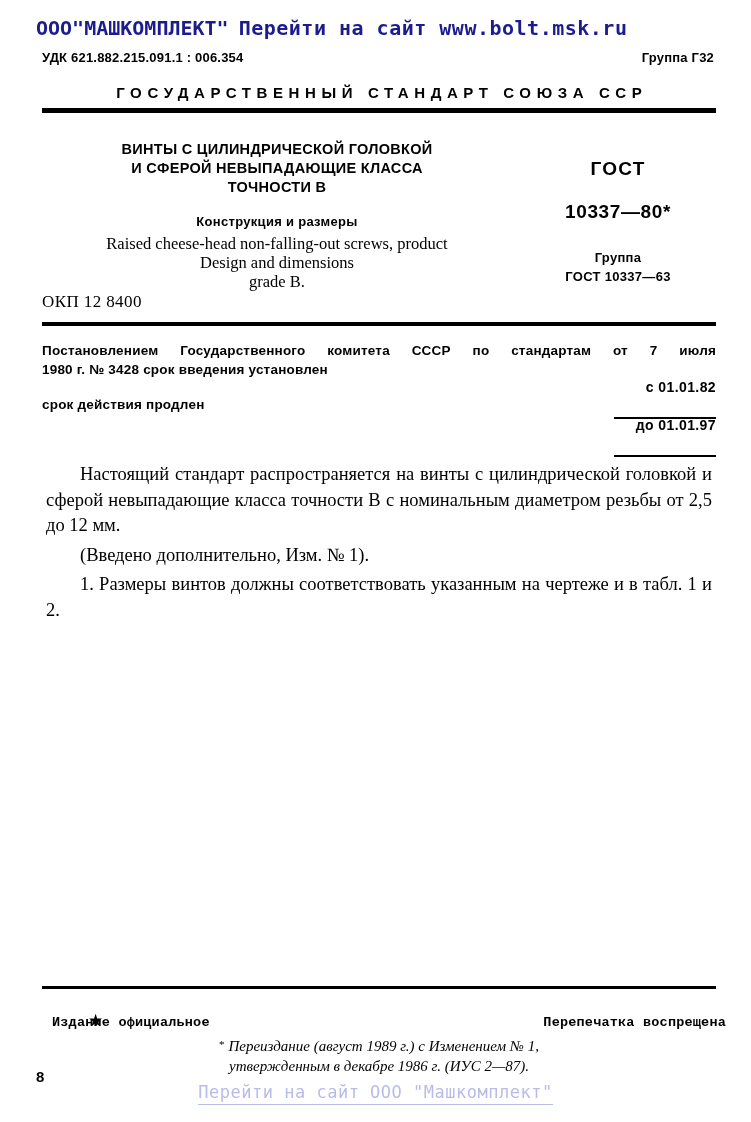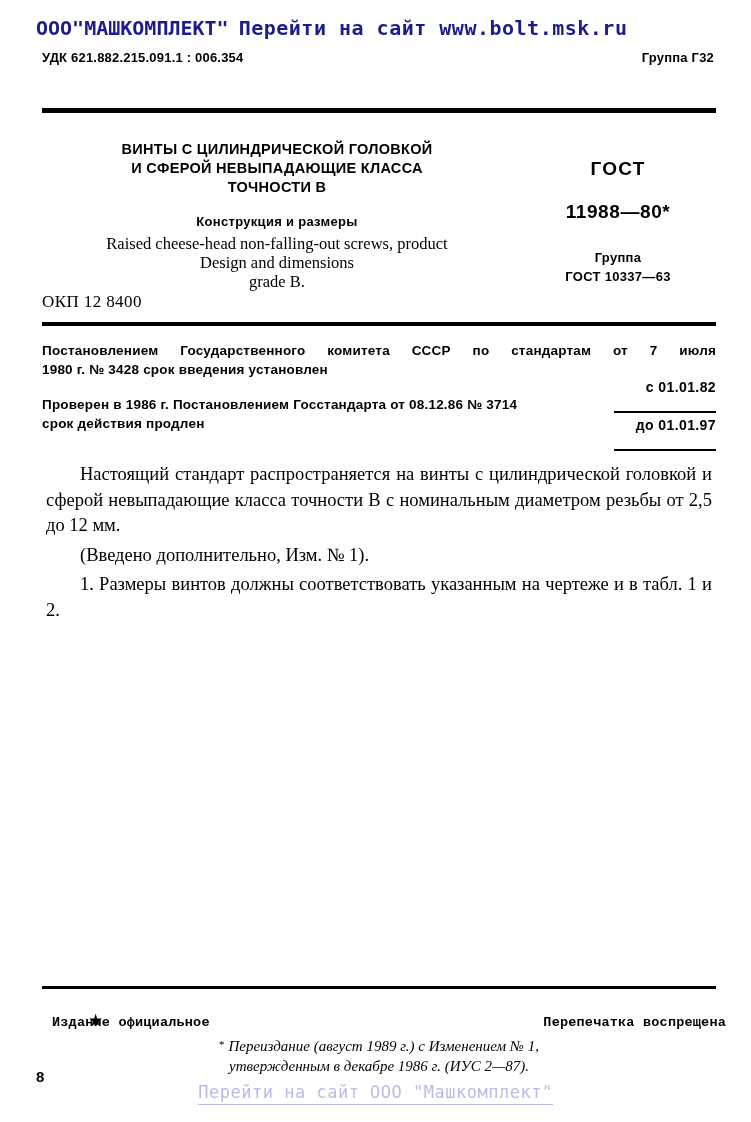--- a/index.html
+++ b/index.html
@@ -175,21 +175,21 @@
   .decree p { margin: 0; }
   .decree-2 { position: absolute; left: 0; top: 54px; width: 674px; }
 
   .date-right {
     position: absolute;
     right: 0;
     font-family: "Liberation Sans", "DejaVu Sans", sans-serif;
     font-weight: bold;
     font-size: 14px;
     letter-spacing: 0.4px;
-    padding-bottom: 14px;
+    padding-bottom: 20px;
     border-bottom: 2.5px solid #000;
     min-width: 102px;
     text-align: right;
   }
   #date-from { top: 37px; }
   #date-to   { top: 75px; }
 
   
   .body-text {
     position: absolute;
@@ -276,55 +276,55 @@
 
   <div class="site-banner">
     <span class="brand">ООО"МАШКОМПЛЕКТ"</span><span class="go">Перейти на сайт www.bolt.msk.ru</span>
   </div>
 
   <div class="udk-row">
     <div>УДК 621.882.215.091.1 : 006.354</div>
     <div>Группа Г32</div>
   </div>
 
+  <div class="gost-headline">ГОСУДАРСТВЕННЫЙ СТАНДАРТ СОЮЗА ССР</div>
   <div class="rule-thick" id="rule-top"></div>
 
   <div class="title-zone">
 
     <div class="title-left">
       <p class="doc-title">ВИНТЫ С ЦИЛИНДРИЧЕСКОЙ ГОЛОВКОЙ</p>
       <p class="doc-title">И СФЕРОЙ НЕВЫПАДАЮЩИЕ КЛАССА</p>
       <p class="doc-title">ТОЧНОСТИ В</p>
       <div class="doc-subtitle">Конструкция и размеры</div>
       <div class="doc-title-en">
         <div>Raised cheese-head non-falling-out screws, product</div>
         <div>Design and dimensions</div>
         <div>grade B.</div>
       </div>
     </div>
 
     <div class="okp">ОКП 12 8400</div>
 
     <div class="title-right">
       <div class="gost-word">ГОСТ</div>
-      <div class="gost-number">11988—80*</div>
+      <div class="gost-number">10337—80*</div>
       <div class="vzamen-word">Группа</div>
       <div class="vzamen-number">ГОСТ 10337—63</div>
     </div>
 
   </div>
 
   <div class="rule-thick" id="rule-mid"></div>
 
   <div class="decree">
     <p class="decree-line-justify">Постановлением Государственного комитета СССР по стандартам от 7 июля</p>
     <p>1980 г. № 3428 срок введения установлен</p>
     <div class="date-right" id="date-from">с 01.01.82</div>
     <div class="decree-2">
-      <p>Проверен в 1986 г. Постановлением Госстандарта от 08.12.86 № 3714</p>
       <p>срок действия продлен</p>
     </div>
     <div class="date-right" id="date-to">до 01.01.97</div>
   </div>
 
   <div class="body-text">
     <p>Настоящий стандарт распространяется на винты с цилиндрической головкой и сферой невыпадающие класса точности В с номинальным диаметром резьбы от 2,5 до 12 мм.</p>
     <p class="no-indent">(Введено дополнительно, Изм. № 1).</p>
     <p>1. Размеры винтов должны соответствовать указанным на чертеже и в табл. 1 и 2.</p>
   </div>

